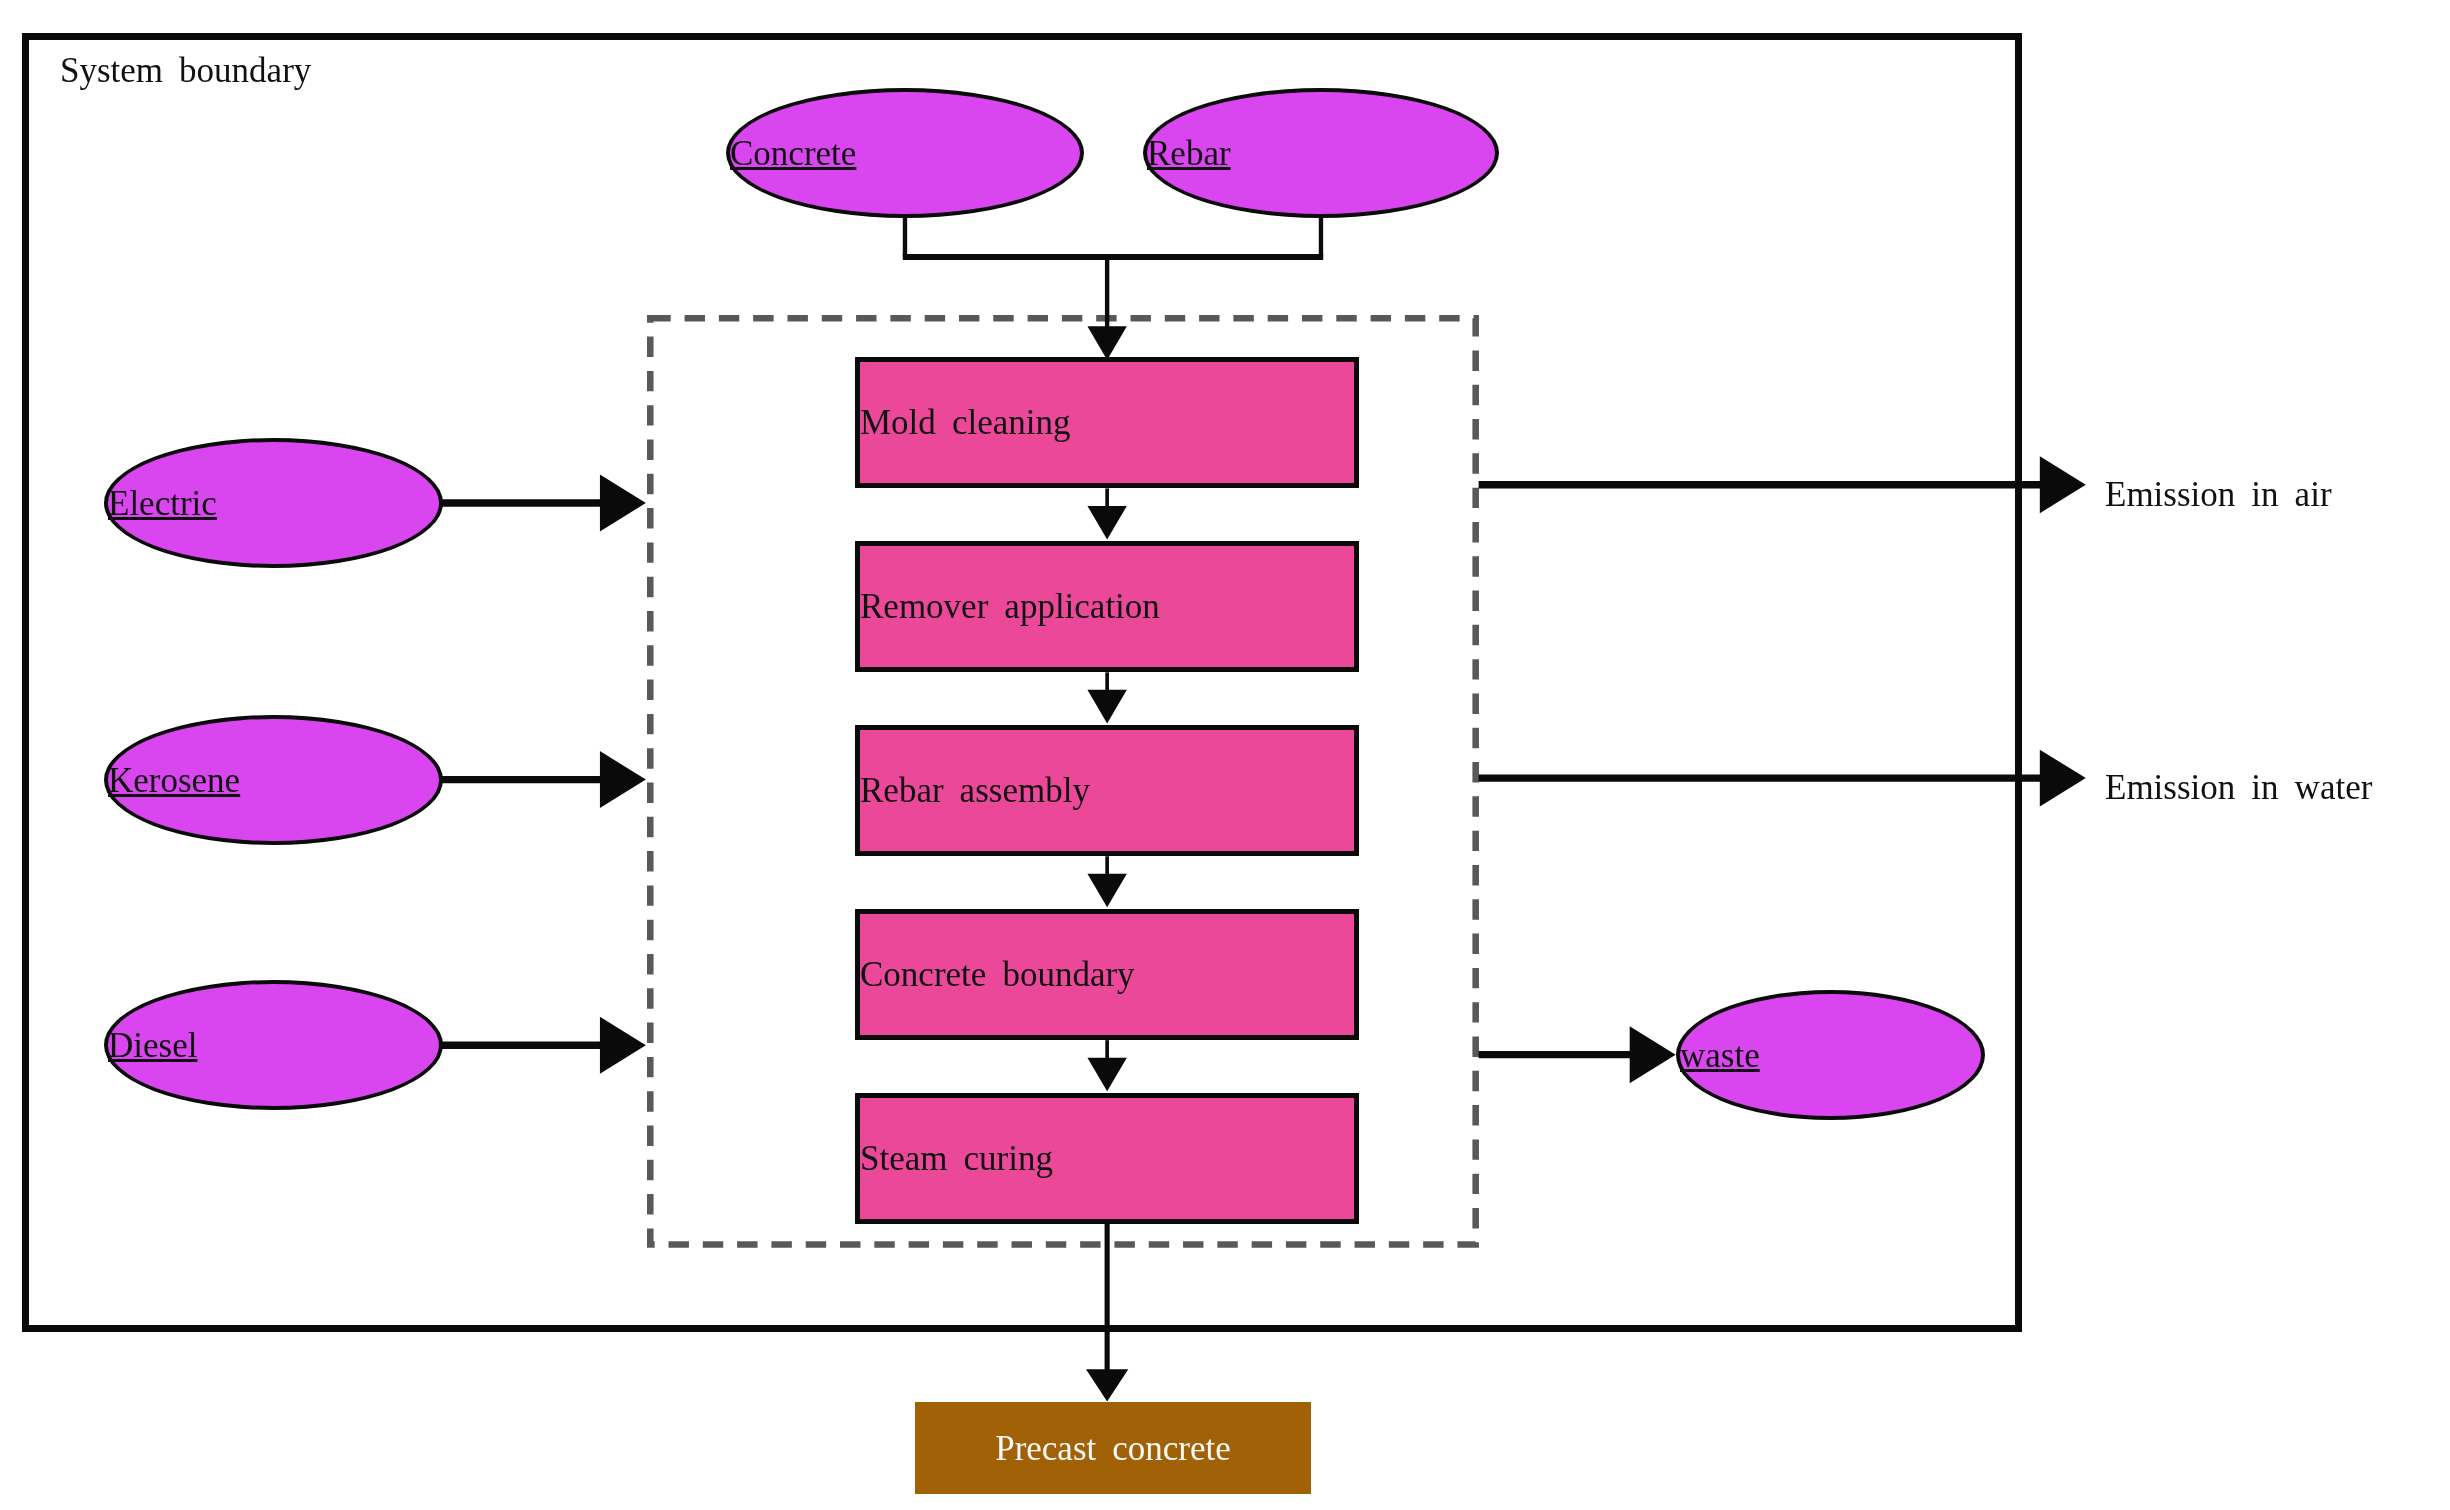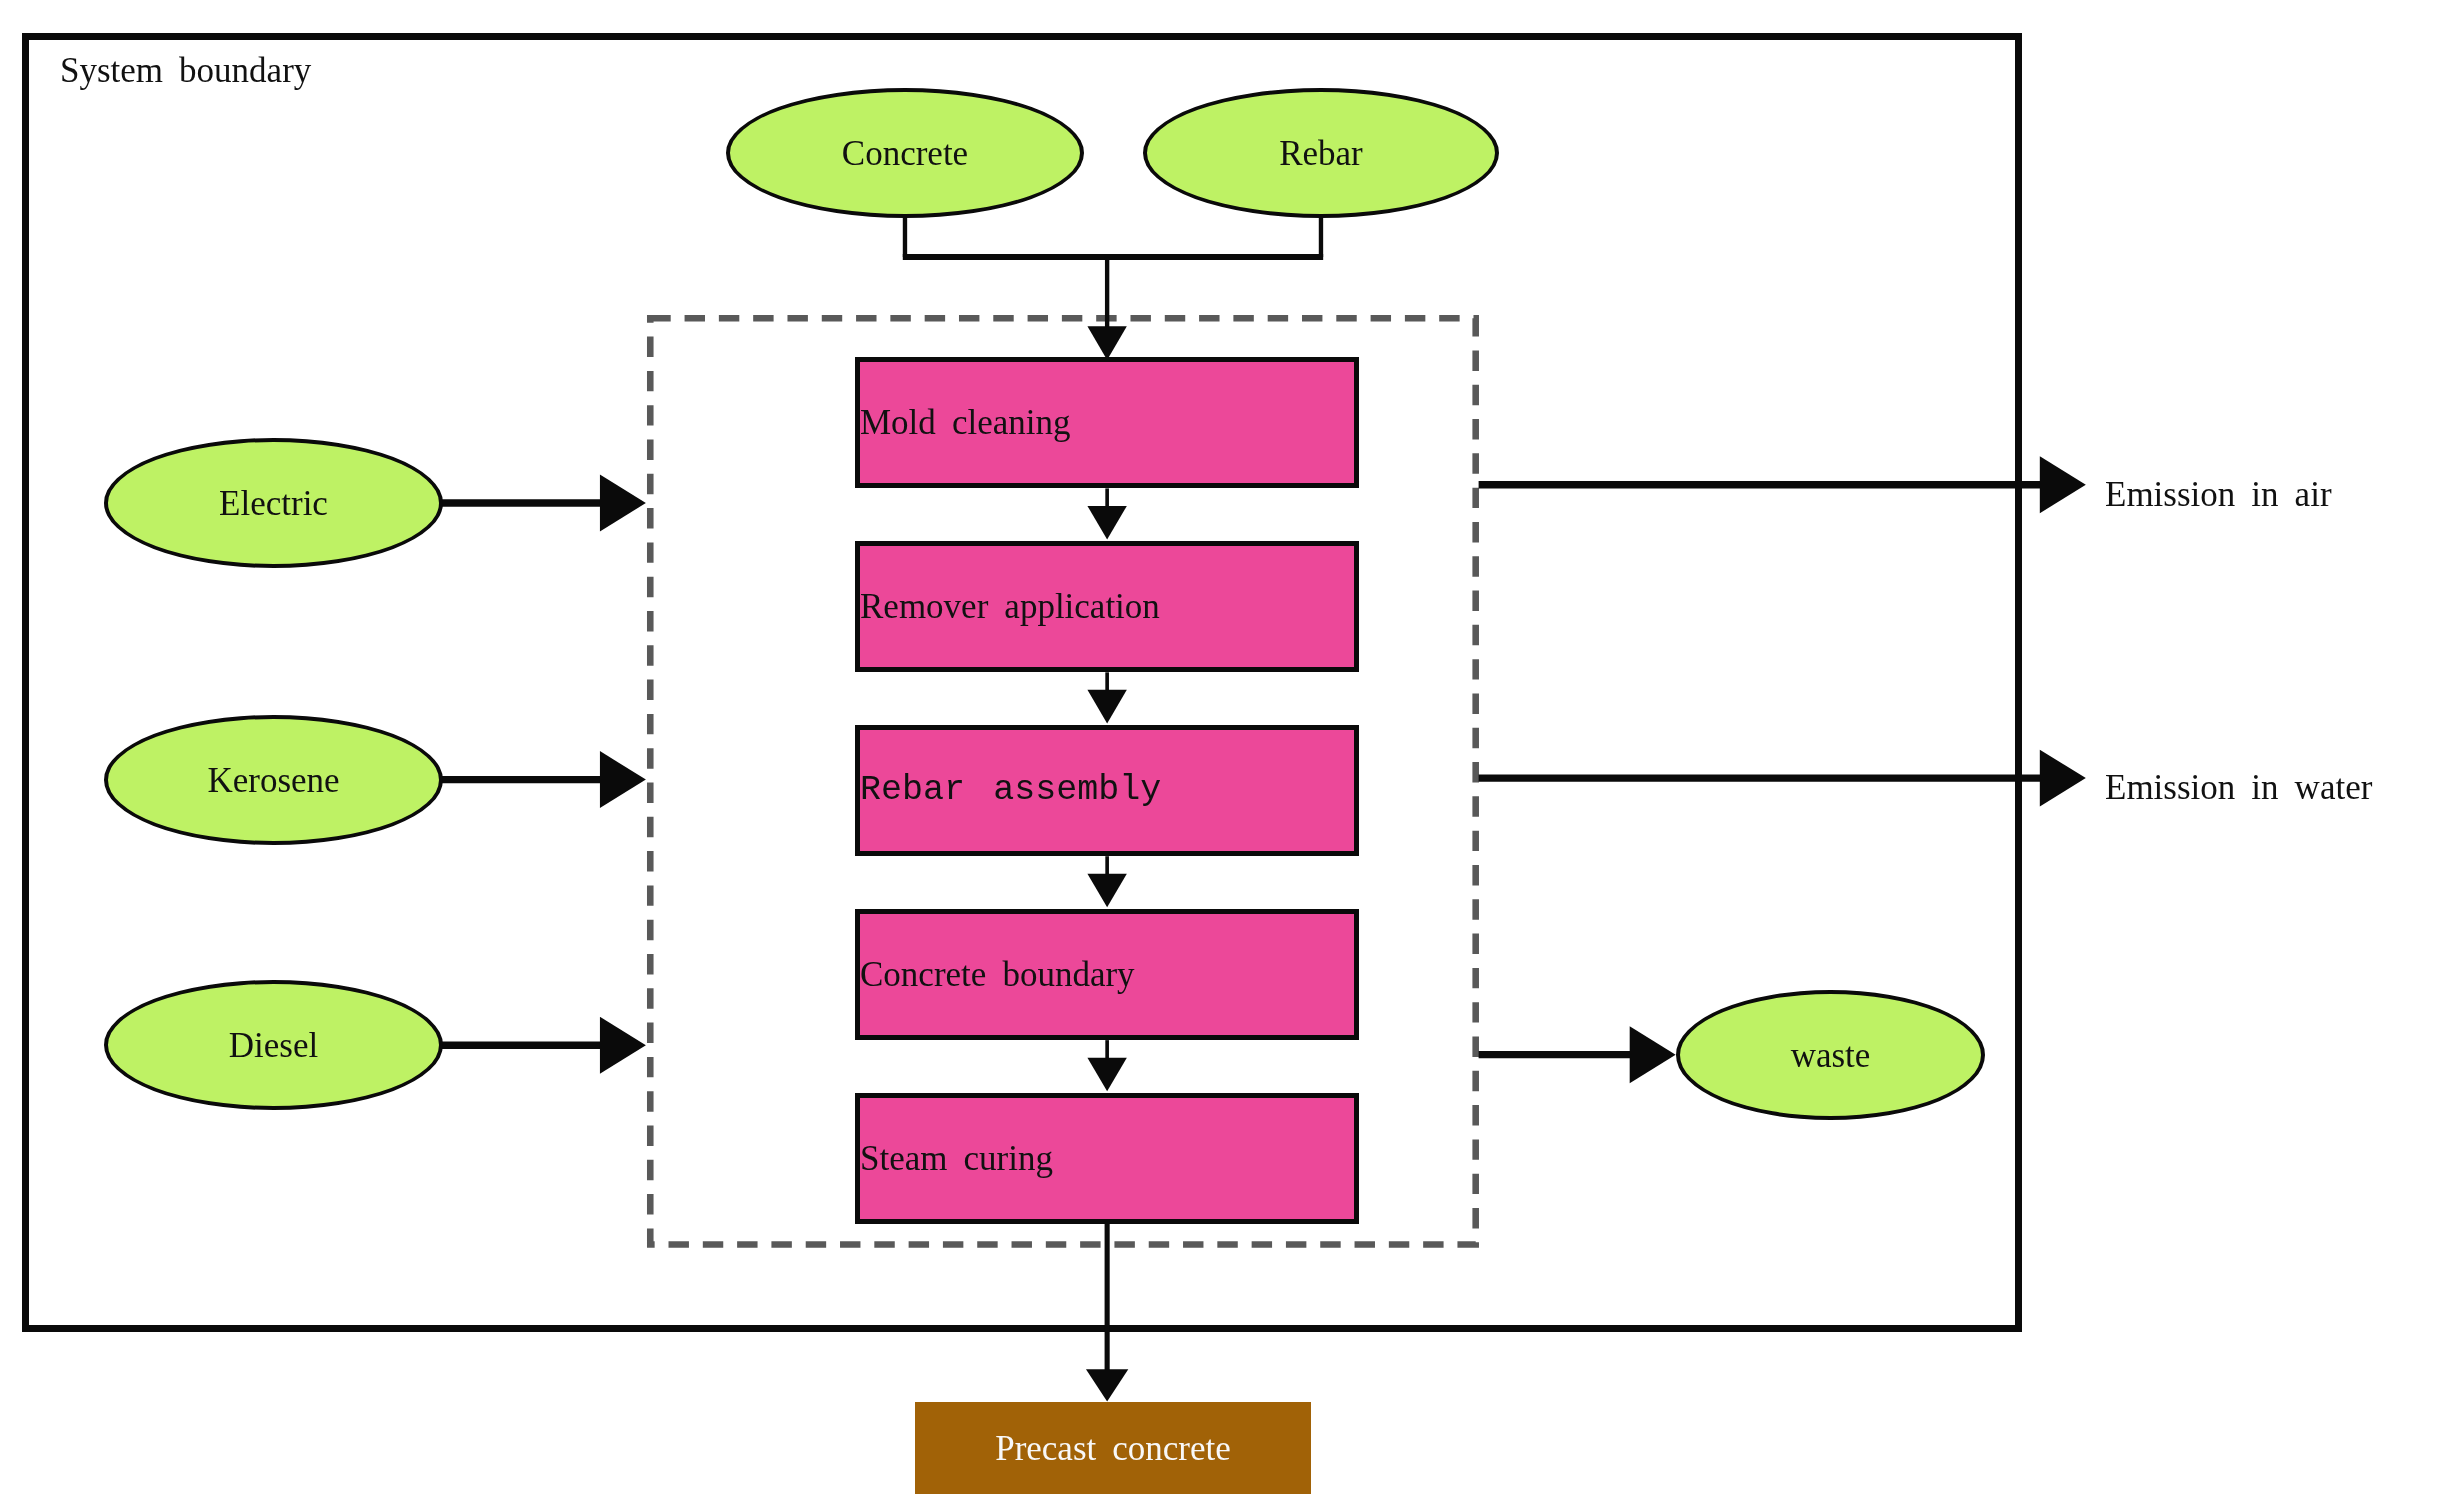--- a/index.html
+++ b/index.html
@@ -20,22 +20,22 @@
   }
   .boundary{
     border:7.3px solid #0a0a0a;
     box-sizing:border-box;
     background:transparent;
   }
   .ellipse{
     border:4.4px solid #0a0a0a;
     border-radius:50%;
     box-sizing:border-box;
-    background:#bef264;
-    display:flex;align-items:center;justify-content:center;
+    background:#d946ef;
+    display:flex;align-items:center;text-decoration:underline;
   }
   .pbox{
     border:5.8px solid #0a0a0a;
     box-sizing:border-box;
     background:#ec4899;
     display:flex;align-items:center;justify-content:flex-start;
   }
   .outlabel{
     display:flex;align-items:flex-end;
   }
@@ -107,21 +107,21 @@
   <div class="abs ellipse" style="left:104px;top:715px;width:339px;height:130px;">
     <span class="label">Kerosene</span>
   </div>
 
   <div class="abs pbox" style="left:855px;top:357px;width:504px;height:131px;">
     <span class="label">Mold cleaning</span>
   </div>
   <div class="abs pbox" style="left:855px;top:541px;width:504px;height:131px;">
     <span class="label">Remover application</span>
   </div>
-  <div class="abs pbox" style="left:855px;top:725px;width:504px;height:131px;font-family:Liberation Mono, monospace;">
+  <div class="abs pbox" style="left:855px;top:725px;width:504px;height:131px;">
     <span class="label">Rebar assembly</span>
   </div>
   <div class="abs pbox" style="left:855px;top:909px;width:504px;height:131px;">
     <span class="label">Concrete boundary</span>
   </div>
   <div class="abs pbox" style="left:855px;top:1093px;width:504px;height:131px;">
     <span class="label">Steam curing</span>
   </div>
 
   <div class="abs ellipse" style="left:1676px;top:990px;width:309px;height:130px;">

